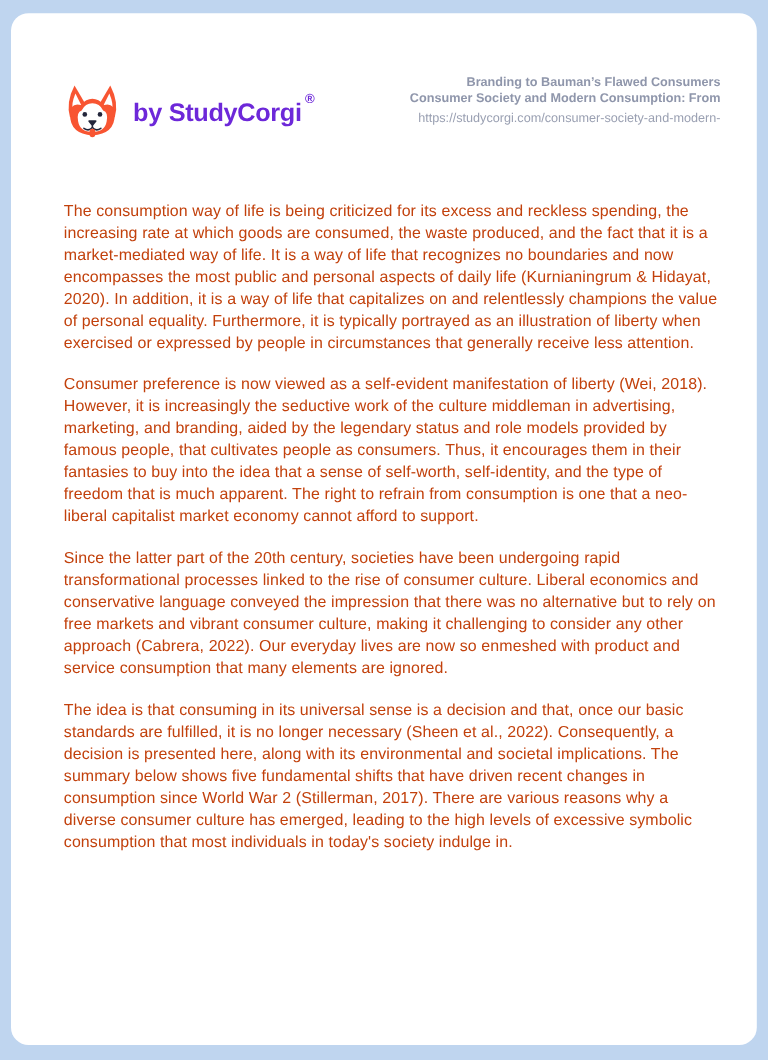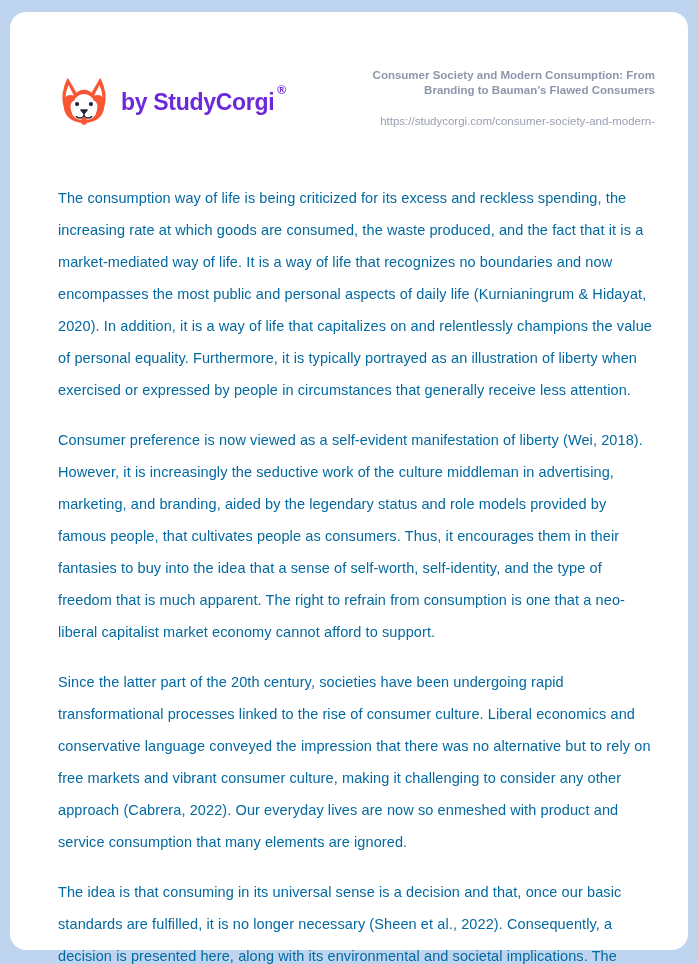--- a/index.html
+++ b/index.html
@@ -48,33 +48,33 @@
     max-width: 348px;
     text-align: right;
   }
   .doc-title {
     font-size: 11.5px;
     font-weight: 700;
     line-height: 15px;
     color: #8f96ab;
   }
   .doc-url {
-    margin-top: 16px;
+    margin-top: 3px;
     font-size: 11.5px;
     font-weight: 400;
     line-height: 15px;
     color: #9aa0b2;
     word-break: break-all;
   }
   .article { margin-top: 54px; }
   .article p {
     font-size: 14.5px;
-    line-height: 32px;
+    line-height: 20px;
     letter-spacing: 0.1px;
-    color: #0369a1;
+    color: #c2410c;
     margin-bottom: 18px;
     max-width: 597px;
   }
 </style>
 </head>
 <body>
 
 <div class="card">
 
   <div class="header">
@@ -101,22 +101,22 @@
           <path d="M32 48 q-4 5 -9.5 1 M32 48 q4 5 9.5 1" stroke="#23263B" stroke-width="1.7" fill="none" stroke-linecap="round"></path>
 
           <rect x="28.8" y="49.5" width="6.4" height="9.5" rx="3.2" fill="#F85532"></rect>
         </svg>
       </span>
       <span class="brand-name"><span>by StudyCorgi</span><sup>®</sup></span>
     </div>
 
     <div class="doc-meta">
       <div class="doc-title">
+        <div>Branding to Bauman’s Flawed Consumers</div>
         <div>Consumer Society and Modern Consumption: From</div>
-        <div>Branding to Bauman’s Flawed Consumers</div>
       </div>
       <div class="doc-url">
         <div>https://studycorgi.com/consumer-society-and-modern-</div>
       </div>
     </div>
 
   </div>
 
   <div class="article">
     <p>The consumption way of life is being criticized for its excess and reckless spending, the increasing rate at which goods are consumed, the waste produced, and the fact that it is a market-mediated way of life. It is a way of life that recognizes no boundaries and now encompasses the most public and personal aspects of daily life (Kurnianingrum &amp; Hidayat, 2020). In addition, it is a way of life that capitalizes on and relentlessly champions the value of personal equality. Furthermore, it is typically portrayed as an illustration of liberty when exercised or expressed by people in circumstances that generally receive less attention.</p>

